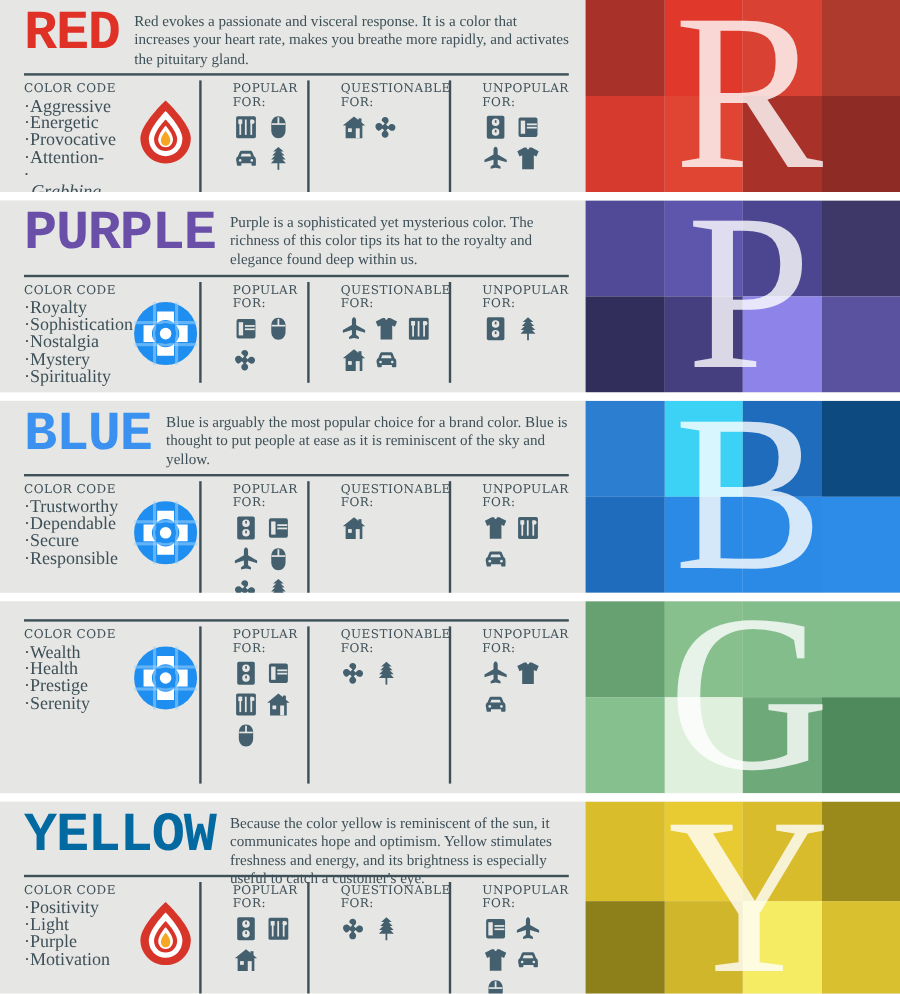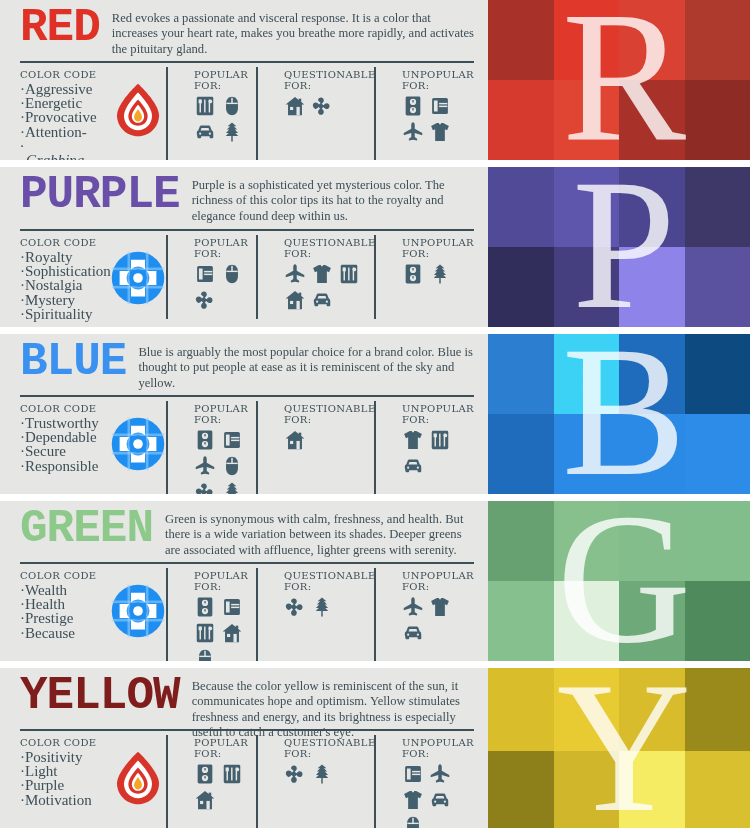--- a/index.html
+++ b/index.html
@@ -595,34 +595,30 @@
         <div class="swatch" title="#0d4a80" style="background: rgb(13, 74, 128);"></div>
         <div class="swatch" title="#1f6cbd" style="background: rgb(31, 108, 189);"></div>
         <div class="swatch" title="#2b8ae6" style="background: rgb(43, 138, 230);"></div>
         <div class="swatch" title="#2b8ae6" style="background: rgb(43, 138, 230);"></div>
         <div class="swatch" title="#2d8ce8" style="background: rgb(45, 140, 232);"></div>
         <div class="big-letter">B</div>
       </div>
     </div>
     <div class="color-section">
       <div class="section-left">
-        <div class="headline-row">
-          <div class="color-title" style="color: rgb(141, 201, 138);">GREEN</div>
-          <p class="color-desc">Green is synonymous with calm, freshness, and health. But there is a wide variation between its shades. Deeper greens are associated with affluence, lighter greens with serenity.</p>
-        </div>
         <div class="divider-rule"></div>
         <div class="columns">
           <div class="col code">
             <div class="col-head">COLOR CODE</div>
             <div class="code-body">
               <ul class="code-list">
                 <li>Wealth</li>
                 <li>Health</li>
                 <li>Prestige</li>
-                <li>Because</li>
+                <li>Serenity</li>
               </ul>
               <div class="brand-mark">
                 <svg viewBox="0 0 64 64">
                   <circle cx="32" cy="32" r="30" fill="#1f8ef1"></circle>
                   <rect x="2" y="20" width="60" height="3" fill="#9bd2fb" opacity="0.55"></rect>
                   <rect x="2" y="41" width="60" height="3" fill="#9bd2fb" opacity="0.55"></rect>
                   <rect x="20" y="2" width="3" height="60" fill="#9bd2fb" opacity="0.55"></rect>
                   <rect x="41" y="2" width="3" height="60" fill="#9bd2fb" opacity="0.55"></rect>
                   <path d="M24 11h16v11a12 12 0 0 0-16 0z" fill="#ffffff"></path>
                   <path d="M24 53h16V42a12 12 0 0 1-16 0z" fill="#ffffff"></path>
@@ -739,21 +735,21 @@
         <div class="swatch" title="#86c08f" style="background: rgb(134, 192, 143);"></div>
         <div class="swatch" title="#dff0dd" style="background: rgb(223, 240, 221);"></div>
         <div class="swatch" title="#6ea97a" style="background: rgb(110, 169, 122);"></div>
         <div class="swatch" title="#4f8a5c" style="background: rgb(79, 138, 92);"></div>
         <div class="big-letter">G</div>
       </div>
     </div>
     <div class="color-section tall">
       <div class="section-left">
         <div class="headline-row">
-          <div class="color-title" style="color: #7f1d1d;">YELLOW</div>
+          <div class="color-title" style="color: #0369a1;">YELLOW</div>
           <p class="color-desc">Because the color yellow is reminiscent of the sun, it communicates hope and optimism. Yellow stimulates freshness and energy, and its brightness is especially useful to catch a customer's eye.</p>
         </div>
         <div class="divider-rule"></div>
         <div class="columns">
           <div class="col code">
             <div class="col-head">COLOR CODE</div>
             <div class="code-body">
               <ul class="code-list">
                 <li>Positivity</li>
                 <li>Light</li>

